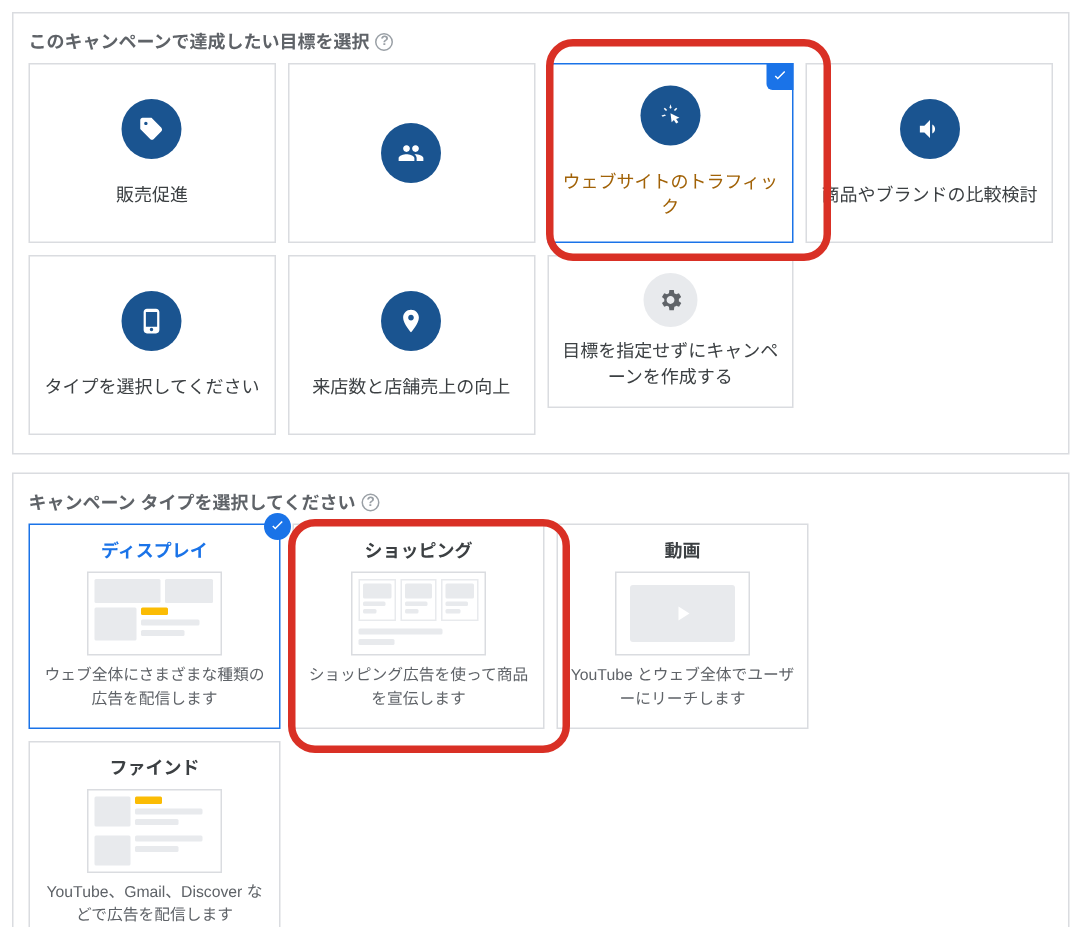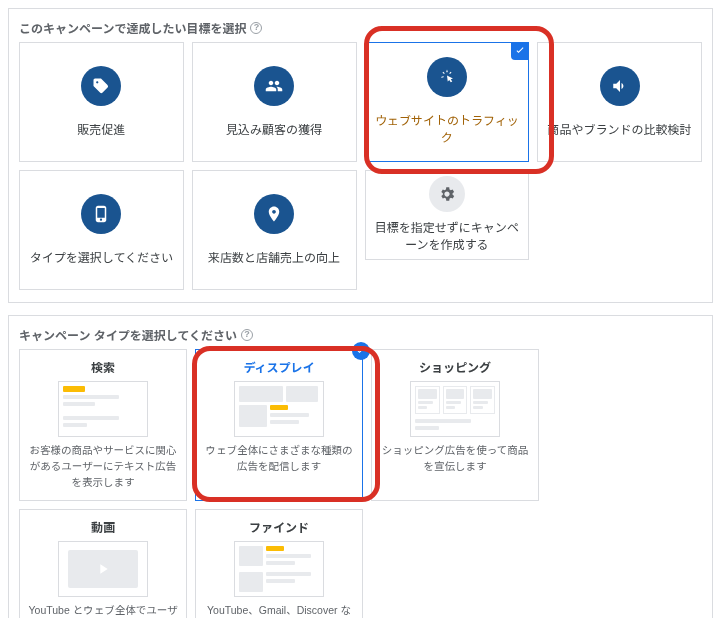--- a/index.html
+++ b/index.html
@@ -63,21 +63,21 @@
     padding: 0 8px;
     line-height:1.4;
   }
   .goal-card.selected {
     border: 1px solid #1a73e8;
   }
   .goal-card.selected .label {
     color:#a16207;
   }
   .goal-card.nogoal {
-    height: 90px;
+    height: 102px;
     gap: 8px;
   }
   .goal-card .icon-circle {
     width:40px;height:40px;border-radius:50%;
     background:#1a5490;
     display:flex;align-items:center;justify-content:center;
     color:#fff;
   }
   .goal-card.nogoal .icon-circle {
     background:#e8eaed;
@@ -181,21 +181,20 @@
         </div>
         <div class="label">販売促進</div>
       </div>
 
       <div class="goal-card">
         <div class="icon-circle">
           <svg width="18" height="18" viewBox="0 0 24 24" fill="currentColor">
               <path d="M16 11c1.7 0 3-1.3 3-3s-1.3-3-3-3-3 1.3-3 3 1.3 3 3 3zm-8 0c1.7 0 3-1.3 3-3S9.7 5 8 5 5 6.3 5 8s1.3 3 3 3zm0 2c-2.3 0-7 1.2-7 3.5V19h14v-2.5c0-2.3-4.7-3.5-7-3.5zm8 0c-.3 0-.6 0-1 .1 1.2.8 2 2 2 3.4V19h6v-2.5c0-2.3-4.7-3.5-7-3.5z"></path>
             </svg>
         </div>
-        <div class="label">見込み顧客の獲得</div>
       </div>
 
       <div class="goal-card selected">
         <div class="check-badge">
           <svg width="12" height="12" viewBox="0 0 24 24" fill="#fff">
               <path d="M9 16l-4-4 1.4-1.4L9 13.2l8.6-8.6L19 6z"></path>
             </svg>
         </div>
         <div class="icon-circle">
           <svg width="18" height="18" viewBox="0 0 24 24" fill="currentColor">
@@ -246,32 +245,20 @@
     </div>
   </div>
 
   <div class="panel">
     <div class="panel-heading">
       <span>キャンペーン タイプを選択してください</span>
       <span class="help-icon">?</span>
     </div>
     <div class="type-grid">
 
-      <div class="type-card">
-        <div class="title">検索</div>
-        <div class="thumb">
-          <div class="bar yellow" style="width:22px;height:6px"></div>
-          <div class="bar md"></div>
-          <div class="bar sm"></div>
-          <div style="height:4px"></div>
-          <div class="bar md"></div>
-          <div class="bar short"></div>
-        </div>
-        <div class="desc">お客様の商品やサービスに関心があるユーザーにテキスト広告を表示します</div>
-      </div>
 
       <div class="type-card selected">
         <div class="check-badge round">
           <svg width="12" height="12" viewBox="0 0 24 24" fill="#fff">
               <path d="M9 16l-4-4 1.4-1.4L9 13.2l8.6-8.6L19 6z"></path>
             </svg>
         </div>
         <div class="title">ディスプレイ</div>
         <div class="thumb">
           <div class="row" style="height:16px">

